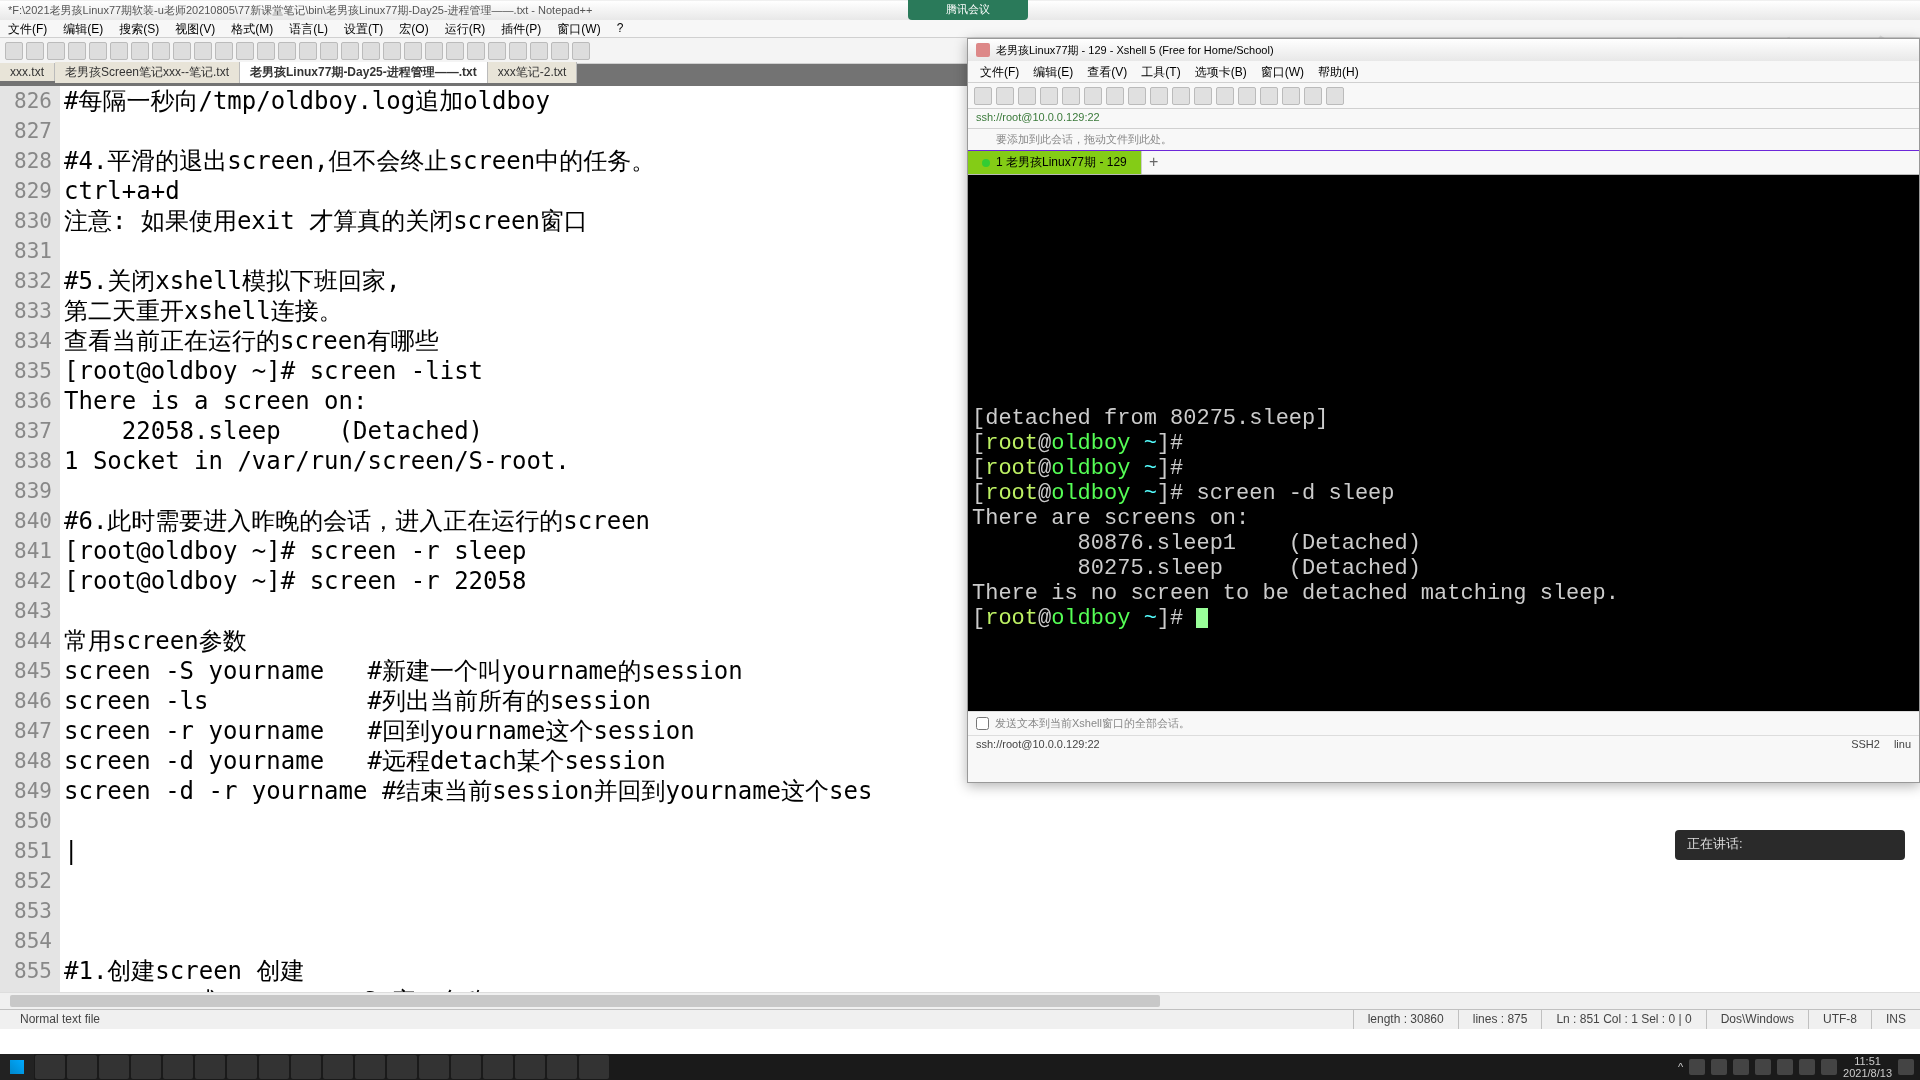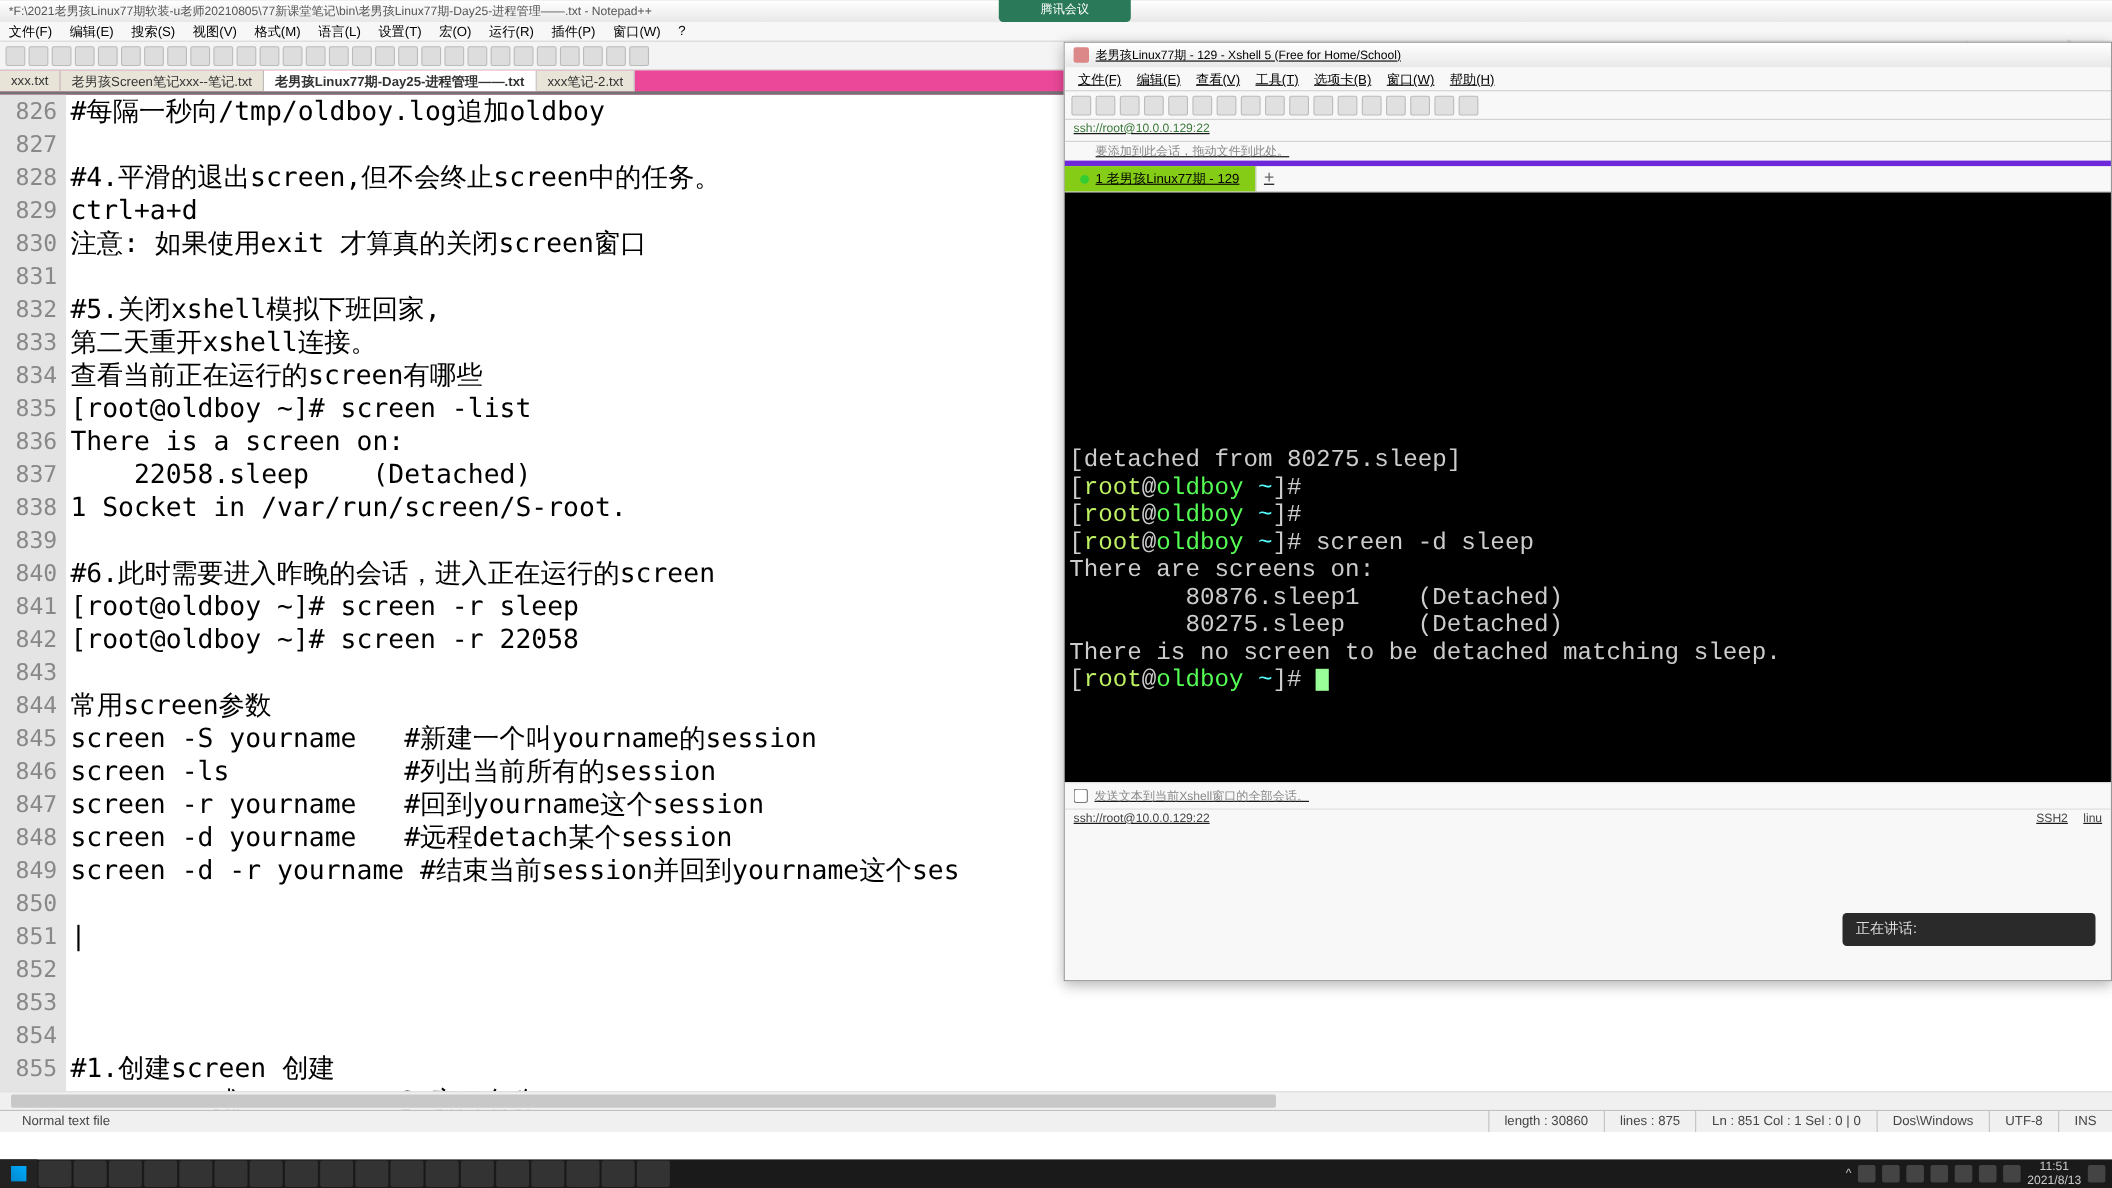--- a/index.html
+++ b/index.html
@@ -5,43 +5,43 @@
 * { margin: 0; padding: 0; box-sizing: border-box; }
 body { width: 1920px; height: 1080px; font-family: "Microsoft YaHei", Arial, sans-serif; font-size: 14px; background: #f0f0f0; overflow: hidden; position: relative; }
 
 
 .npp { position: absolute; left: 0; top: 1px; width: 1920px; height: 1054px; background: #fff; }
 .npp-title { height: 19px; background: linear-gradient(#fff,#e8e8e8); font-size: 11px; padding: 2px 8px; color: #555; overflow: hidden; white-space: nowrap; }
 .npp-menu { height: 18px; background: #f7f7f7; font-size: 12px; display: flex; border-bottom: 1px solid #d0d0d0; }
 .npp-menu span { padding: 1px 8px; cursor: pointer; }
 .npp-tb { height: 26px; background: #f4f4f4; display: flex; align-items: center; gap: 3px; padding: 2px 5px; border-bottom: 1px solid #d0d0d0; }
 .npp-tb .ico { width: 18px; height: 18px; background: #ddd; border: 1px solid #bbb; border-radius: 2px; cursor: pointer; }
-.npp-tabs { height: 22px; background: #ec4899; display: flex; border-bottom: 3px solid #737373; }
+.npp-tabs { height: 22px; background: #737373; display: flex; border-bottom: 6px solid #737373; align-items: center; }
 .npp-tab { padding: 2px 10px; font-size: 12px; background: #e8e4d8; border-right: 1px solid #bbb; color: #333; }
 .npp-tab.active { background: #fff; font-weight: bold; }
 .npp-editor { position: absolute; top: 85px; bottom: 44px; left: 0; right: 0; display: flex; font-family: Consolas, monospace; overflow: hidden; }
 .gutter { width: 60px; background: #e4e4e4; color: #888; text-align: right; padding-right: 8px; font-size: 21px; line-height: 30px; }
 .code { flex: 1; font-size: 24px; line-height: 30px; color: #000; white-space: pre; padding-left: 4px; }
 .npp-status { position: absolute; bottom: 26px; left: 0; right: 0; height: 20px; background: #f0f0f0; border-top: 1px solid #c0c0c0; display: flex; font-size: 12px; color: #444; }
 .npp-status .l { padding: 2px 20px; flex: 1; }
 .npp-status .r { display: flex; }
 .npp-status .r span { padding: 2px 14px; border-left: 1px solid #c0c0c0; }
 .hscroll { position: absolute; bottom: 46px; left: 0; right: 0; height: 17px; background: #f0f0f0; border-top:1px solid #ddd; }
 .hscroll-thumb { position:absolute; left:10px; top:2px; width:1150px; height:12px; background:#c8c8c8; border-radius:2px;}
 
 
-.xs { position: absolute; left: 967px; top: 38px; width: 953px; height: 854px; background: #f8f8f8; border: 1px solid #999; box-shadow: 0 3px 12px rgba(0,0,0,0.3); text-decoration: underline; }
+.xs { position: absolute; left: 967px; top: 38px; width: 953px; height: 745px; background: #f8f8f8; border: 1px solid #999; box-shadow: 0 3px 12px rgba(0,0,0,0.3); }
 .xs-title { height: 22px; background: linear-gradient(#fff,#e8e8e8); font-size: 11px; padding: 3px 8px; display:flex; align-items:center; gap:6px;}
 .xs-title .ico { width:14px; height:14px; background:#d88; border-radius:2px;}
 .xs-menu { height: 22px; font-size: 12px; display: flex; gap: 2px; padding: 2px 6px; border-bottom:1px solid #d0d0d0;}
 .xs-menu span { padding: 1px 6px; cursor:pointer; }
 .xs-tb { height: 26px; display: flex; gap: 4px; padding: 2px 6px; border-bottom:1px solid #d0d0d0; align-items:center;}
 .xs-tb .ico { width:18px; height:18px; background:#e0e0e0; border:1px solid #bbb; border-radius:2px; cursor:pointer;}
 .xs-addr { height: 20px; font-size: 11px; padding: 2px 8px; color: #3a7a3a; border-bottom:1px solid #d0d0d0;}
-.xs-qbar { height: 22px; font-size: 11px; padding: 3px 8px; color:#888; border-bottom:5px solid #6d28d9; display:flex; gap:6px; align-items:center;}
+.xs-qbar { height: 22px; font-size: 11px; padding: 3px 8px; color:#888; border-bottom:1px solid #6d28d9; display:flex; gap:6px; align-items:center;}
 .xs-tabs { height: 24px; display: flex; border-bottom:1px solid #bbb; }
 .xs-tab { background: #84cc16; padding: 3px 14px; font-size: 12px; border-right:1px solid #ccc; display:flex; align-items:center; gap:6px;}
 .xs-tab .dot { width:8px;height:8px;background:#3c3;border-radius:50%;}
 .xs-newtab { width:24px; text-align:center; cursor:pointer; color:#666; font-size:16px; line-height:22px;}
 .xs-term { background: #000; color: #ccc; font-family: Consolas,"Courier New",monospace; font-size: 22px; line-height: 25px; padding: 6px 4px; height: 536px; white-space: pre; overflow:hidden; }
 .pr-b { color:#ccc; } .pr-r { color:#bef264; } .pr-g { color:#55ff55; } .pr-c { color:#55ffff; }
 .curs { display:inline-block; width:12px; height:20px; background:#9f9; vertical-align:middle;}
 .xs-input { height: 24px; font-size: 11px; padding: 3px 8px; color:#888; display:flex; gap:6px; align-items:center; border-top:1px solid #ddd;}
 .xs-status { height: 20px; font-size: 11px; display:flex; justify-content:space-between; padding:2px 8px; border-top:1px solid #ddd; color:#444;}
 .xs-status .r2 { display:flex; gap:14px;}

